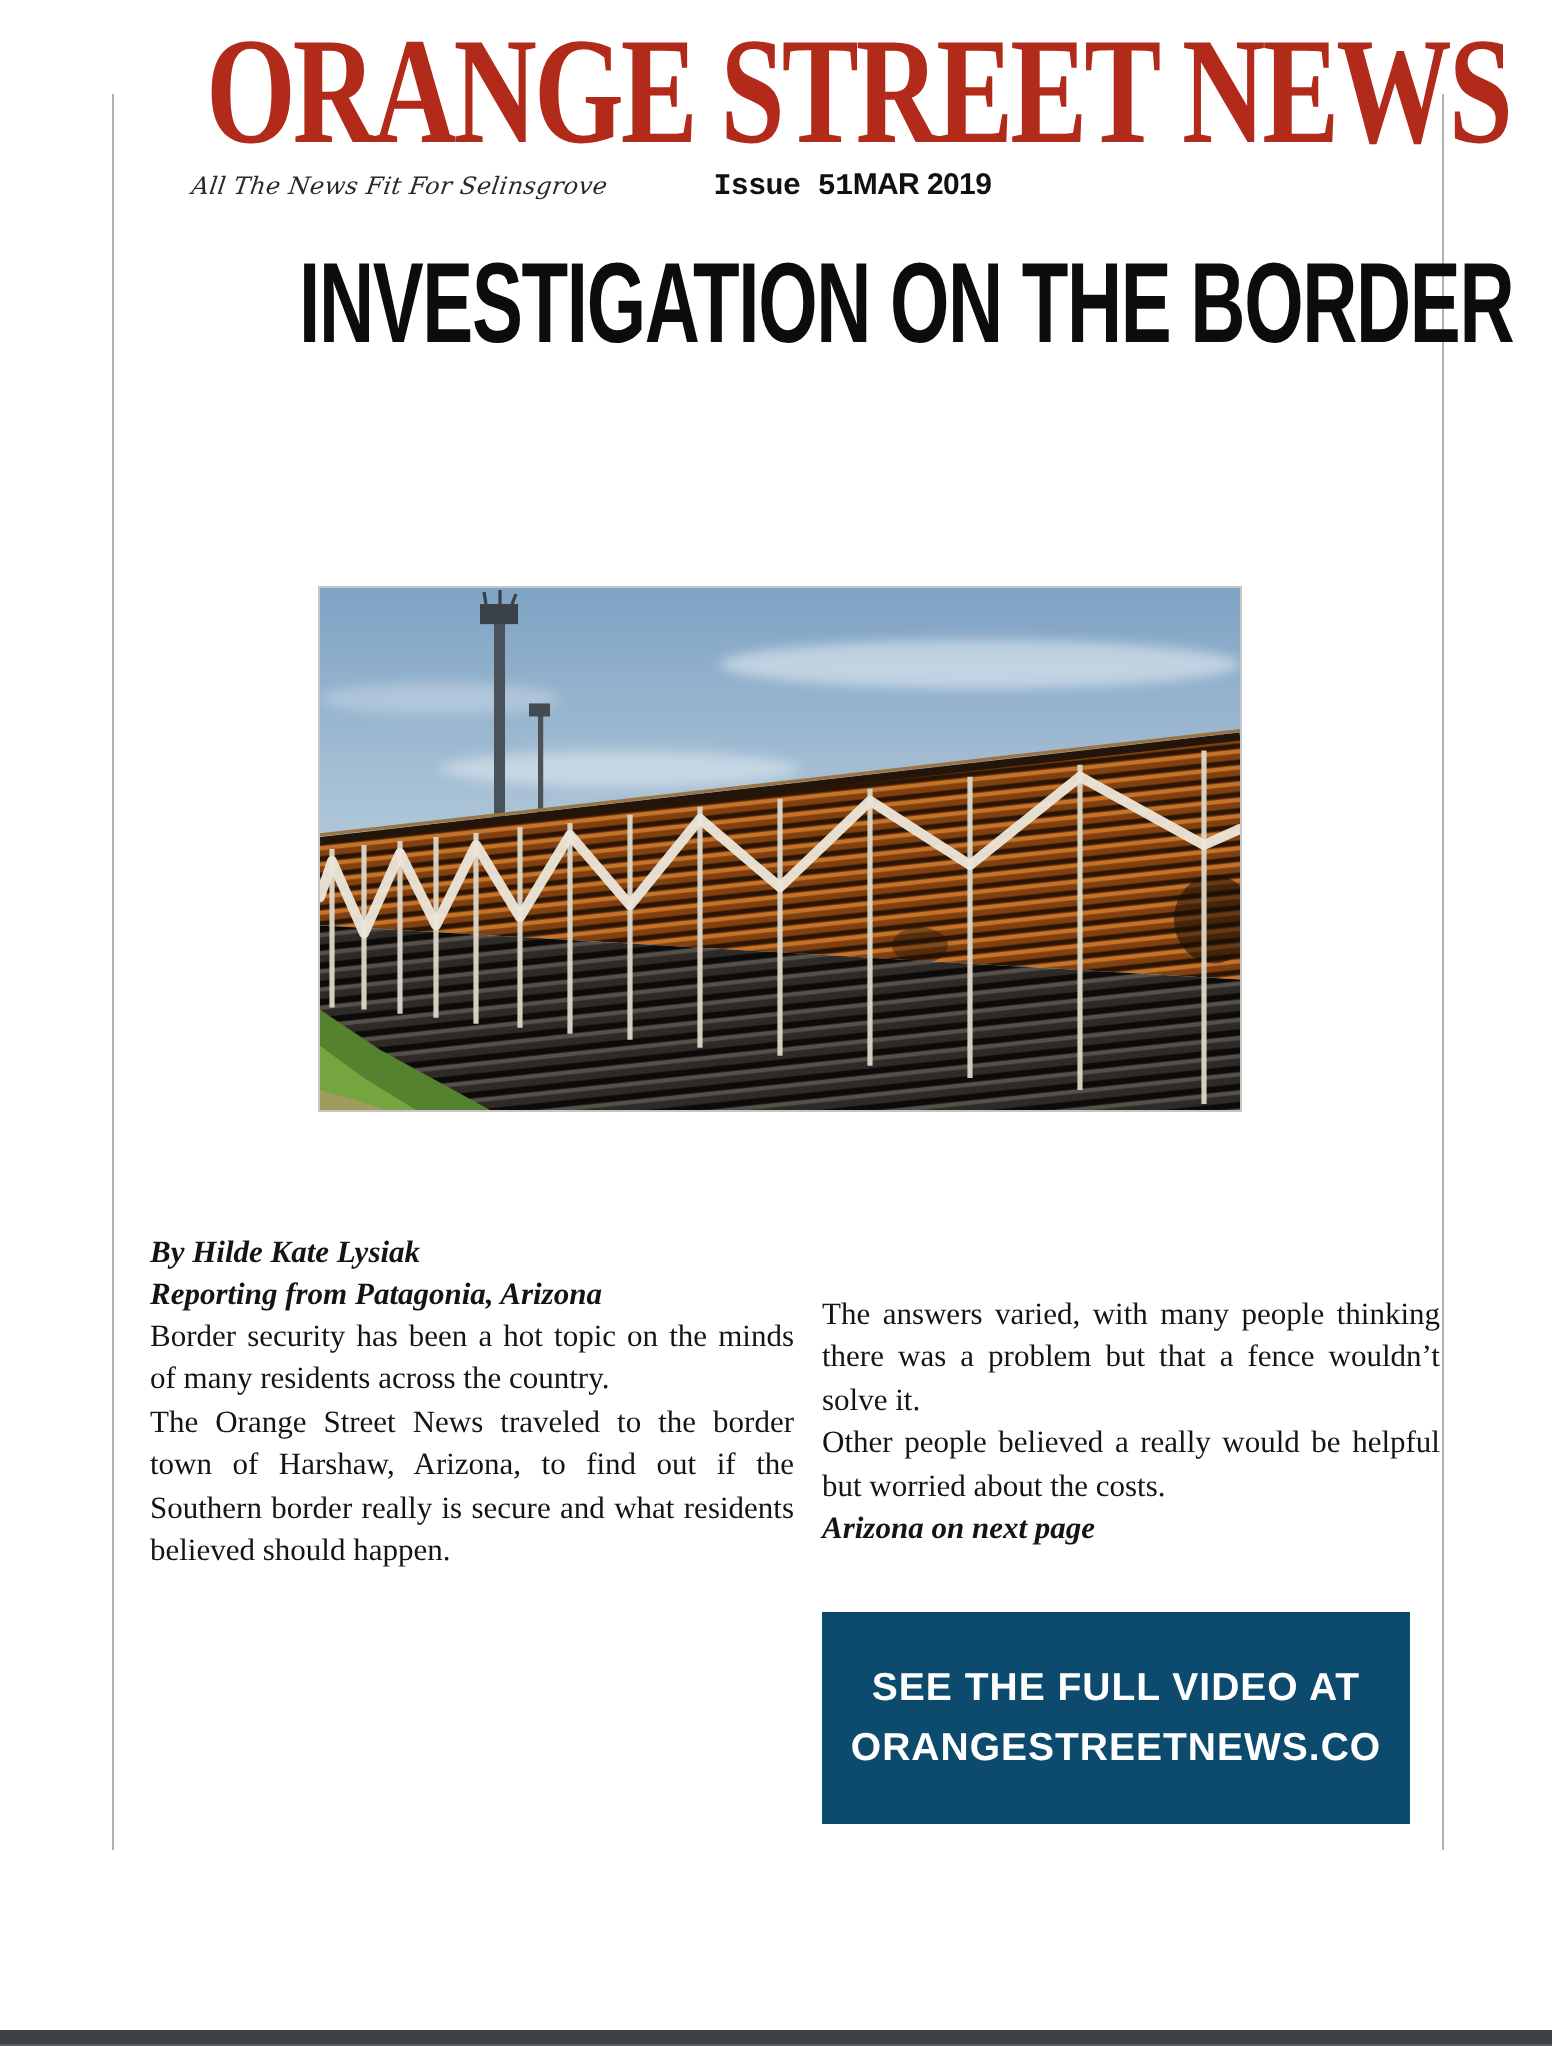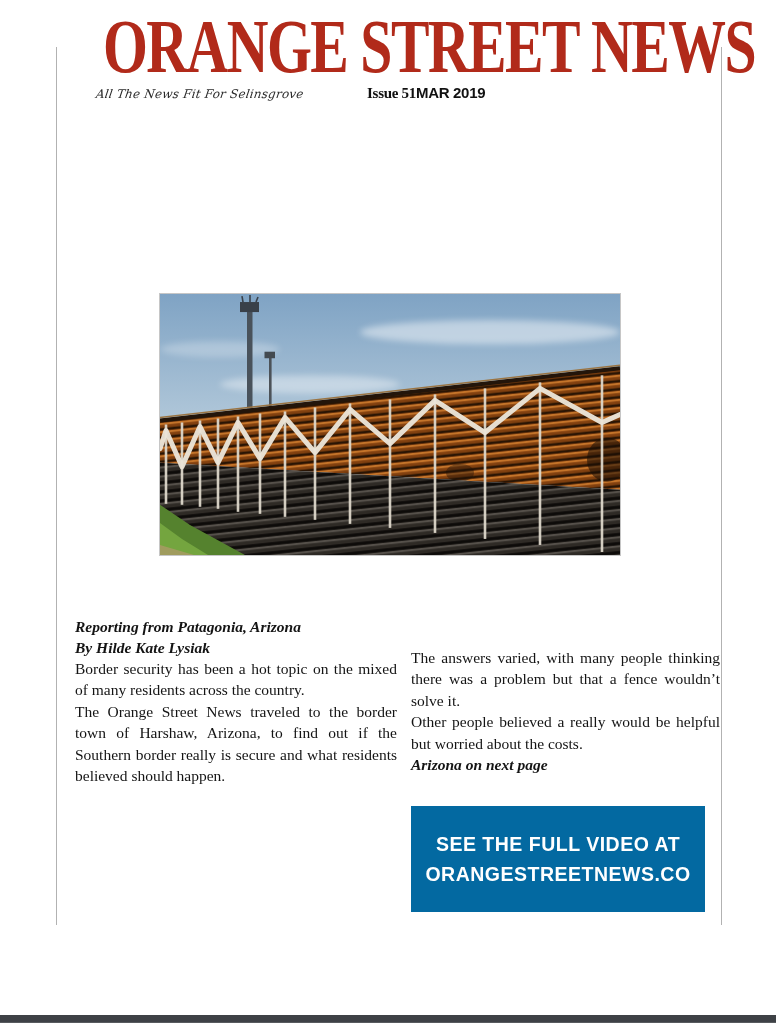--- a/index.html
+++ b/index.html
@@ -10,21 +10,21 @@
   
   .masthead-title { position:absolute; top:4px; left:0; right:0; text-align:center;
                     font-family:Liberation Serif, serif; font-weight:bold;
                     font-size:76px; line-height:84px; color:#b12a1a; white-space:nowrap; }
   .masthead-title .cond { display:inline-block; transform:scaleX(0.76); transform-origin:center;
                           letter-spacing:-2px; }
   .masthead-row { position:absolute; top:84px; left:95px; right:88px; display:grid;
                   grid-template-columns:1fr auto 1fr; align-items:baseline; }
   .tagline { font-family:"DejaVu Serif", serif; font-style:italic; font-size:12px; color:#2a2a2a;
              transform:skewX(-8deg); transform-origin:left bottom; letter-spacing:.2px; }
-  .issue-no { font-family:Liberation Serif, serif; font-weight:bold; font-size:15px; color:#111;
+  .issue-no { font-family:Liberation Mono, monospace; font-weight:bold; font-size:15px; color:#111;
               text-align:center; letter-spacing:-0.3px; }
   .mast-date { font-family:"Liberation Sans", sans-serif; font-weight:bold; font-size:15px; color:#111;
                letter-spacing:-0.3px; }
   
   .headline { position:absolute; top:126px; left:0; right:0; text-align:center; color:#0c0c0c;
               font-family:"Liberation Sans", sans-serif; font-weight:bold; font-size:57px;
               line-height:52px; }
   .headline .cond { display:inline-block; transform:scaleX(0.67); transform-origin:center;
                     letter-spacing:-1px; white-space:nowrap; }
   .headline .hl2 { margin-top:4px; }
@@ -57,20 +57,21 @@
 <div class="masthead-title" style="color: rgb(177, 42, 26);">
   <span class="cond">ORANGE STREET NEWS</span>
 </div>
 <div class="masthead-row">
   <span class="tagline">All The News Fit For Selinsgrove</span>
   <span class="issue-no">Issue 51</span>
   <span class="mast-date">MAR 2019</span>
 </div>
 
 <div class="headline">
+  <div><span class="cond">INVESTIGATION ON THE BORDER</span></div>
 </div>
 
 <div class="photo">
   <svg viewBox="0 0 460 260" preserveAspectRatio="none">
     <defs>
       <linearGradient id="sky" x1="0" y1="0" x2="0" y2="1">
         <stop offset="0" stop-color="#7fa3c4"></stop>
         <stop offset="0.55" stop-color="#b7ccdc"></stop>
         <stop offset="1" stop-color="#dfe8ee"></stop>
       </linearGradient>
@@ -138,29 +139,29 @@
     <polyline points="0,154 6,136 22,172 40,132 58,168 78,128 100,164 125,123 155,158 190,115 230,149 275,106 325,138 380,94 442,128 460,120" fill="none" stroke="#ebe5d8" stroke-width="5" stroke-linejoin="round" stroke-linecap="round" opacity="0.96"></polyline>
 
     <polygon points="0,210 30,230 85,260 0,260" fill="#55822e"></polygon>
     <polygon points="0,228 22,244 48,260 0,260" fill="#74a53f"></polygon>
     <polygon points="0,250 34,260 0,260" fill="#ab9a67" opacity="0.8"></polygon>
   </svg>
 </div>
 
 <div class="columns">
   <div class="col col-left">
+    <div class="byline">By Hilde Kate Lysiak</div>
     <div class="byline">Reporting from Patagonia, Arizona</div>
-    <div class="byline">By Hilde Kate Lysiak</div>
-    <p>Border security has been a hot topic on the mixed of many residents across the country.</p>
+    <p>Border security has been a hot topic on the minds of many residents across the country.</p>
     <p>The Orange Street News traveled to the border town of Harshaw, Arizona, to find out if the Southern border really is secure and what residents believed should happen.</p>
   </div>
   <div class="col col-right">
     <p>The answers varied, with many people thinking there was a problem but that a fence wouldn’t solve it.</p>
     <p>Other people believed a really would be helpful but worried about the costs.</p>
     <p class="continue">Arizona on next page</p>
-    <div class="cta-box" style="background: #0369a1; color: rgb(255, 255, 255);">
+    <div class="cta-box" style="background: #0c4a6e; color: rgb(255, 255, 255);">
       <div>SEE THE FULL VIDEO AT</div>
       <div>ORANGESTREETNEWS.CO</div>
     </div>
   </div>
 </div>
 
 <div class="bottom-bar" style="background: rgb(62, 65, 70);"></div>
 
 </body></html>

